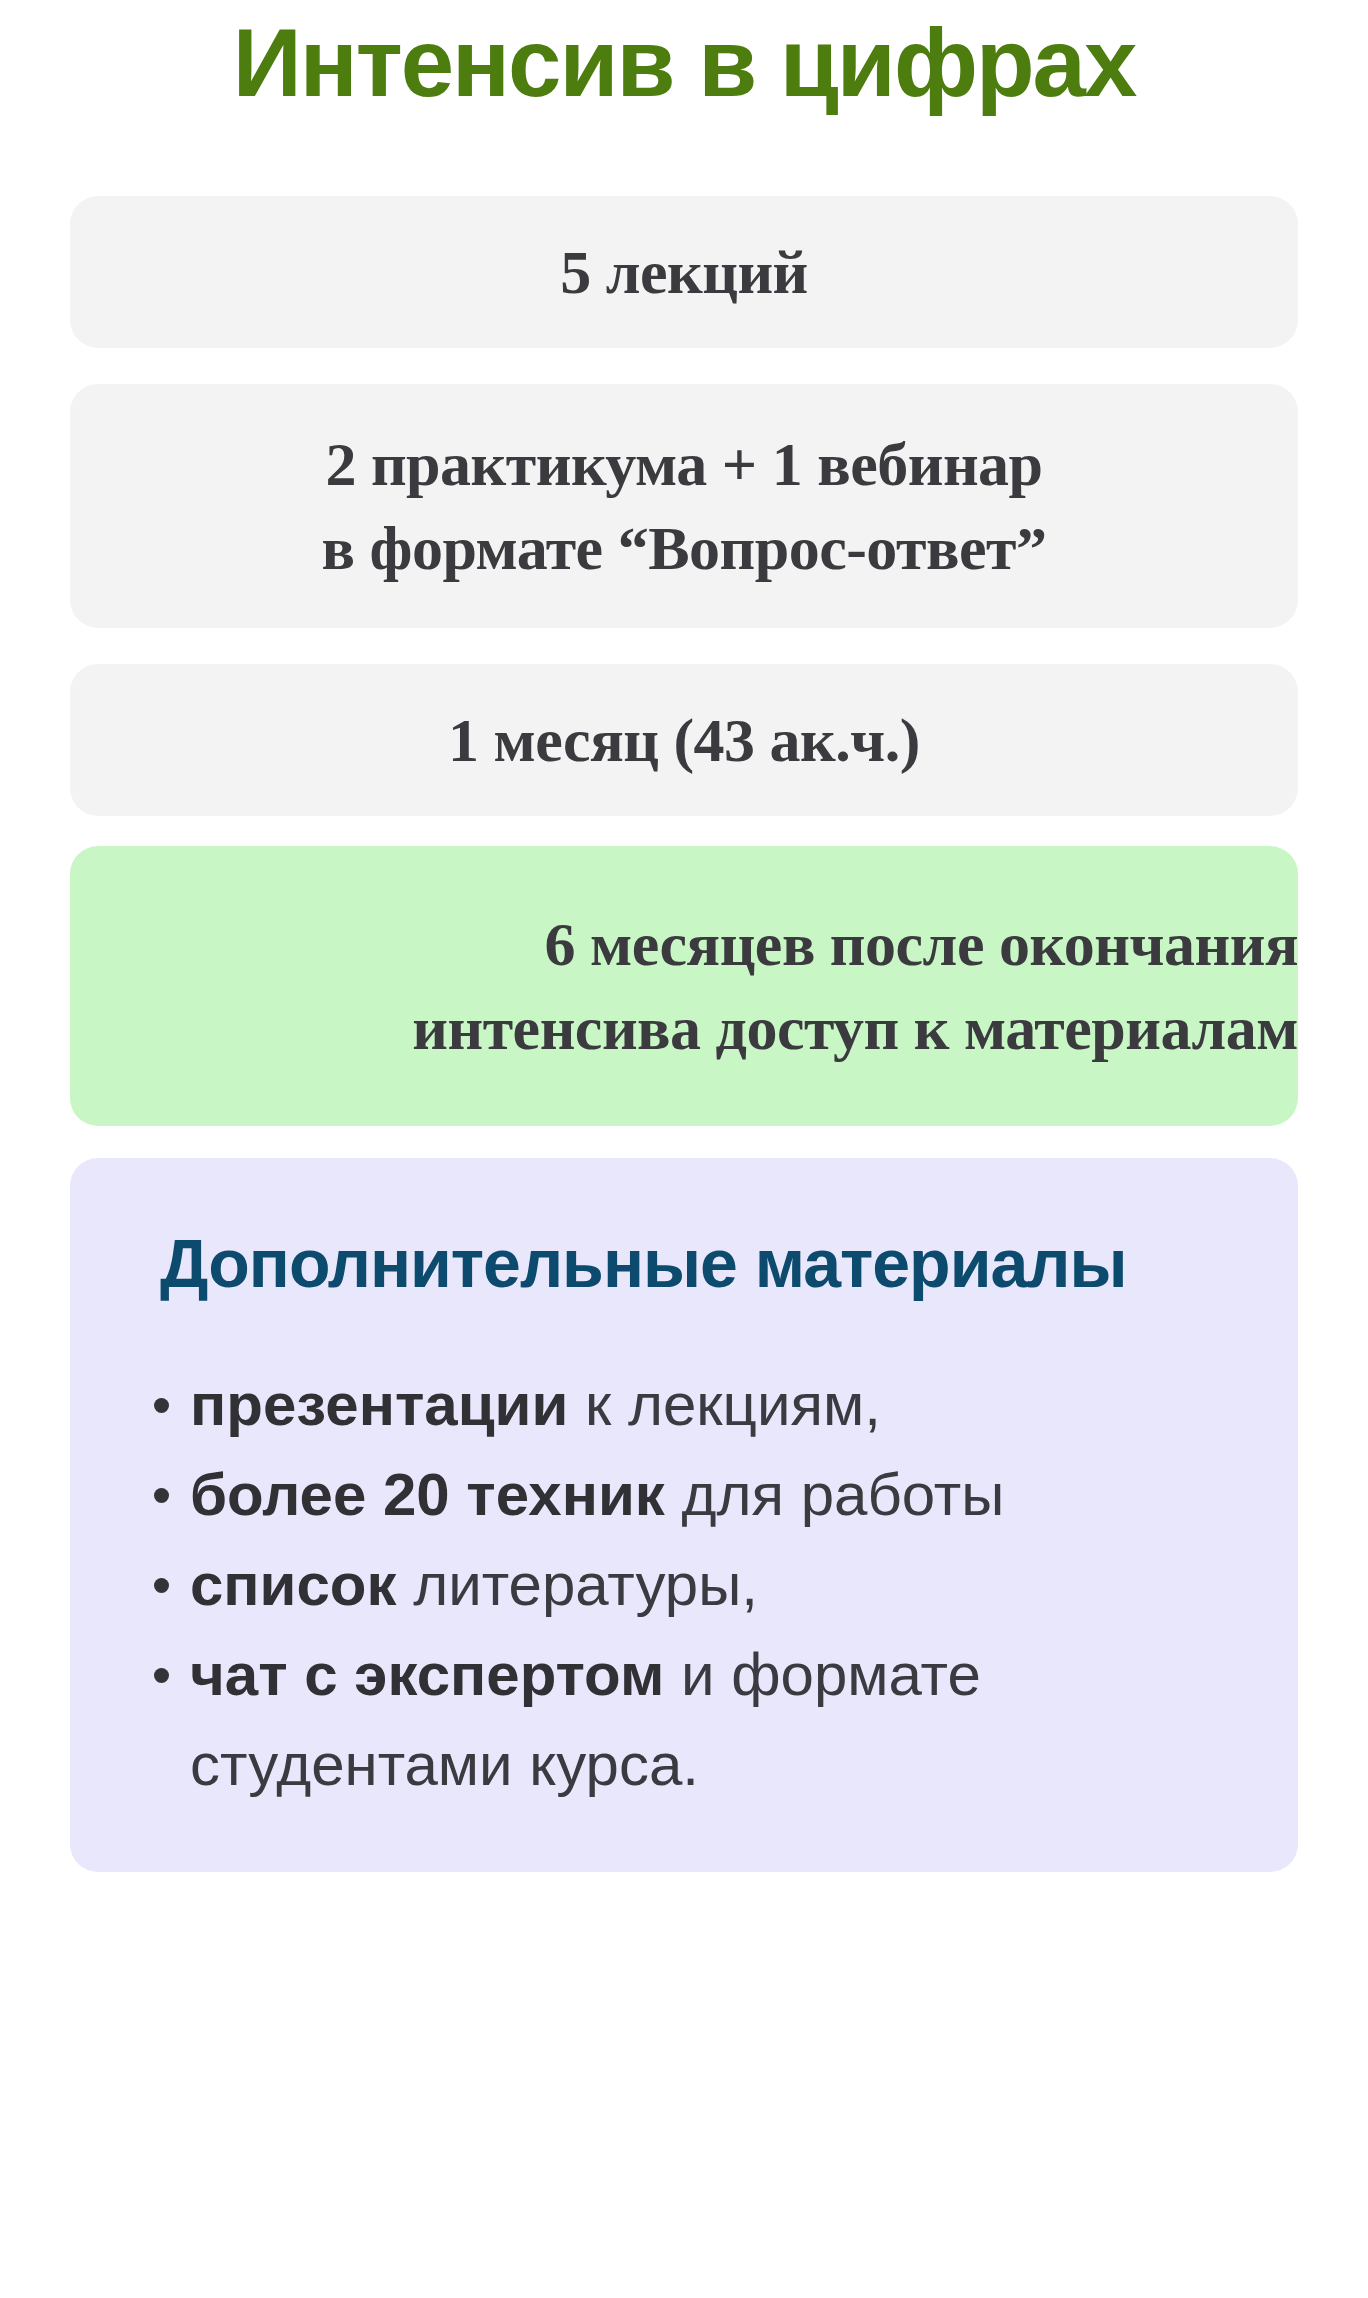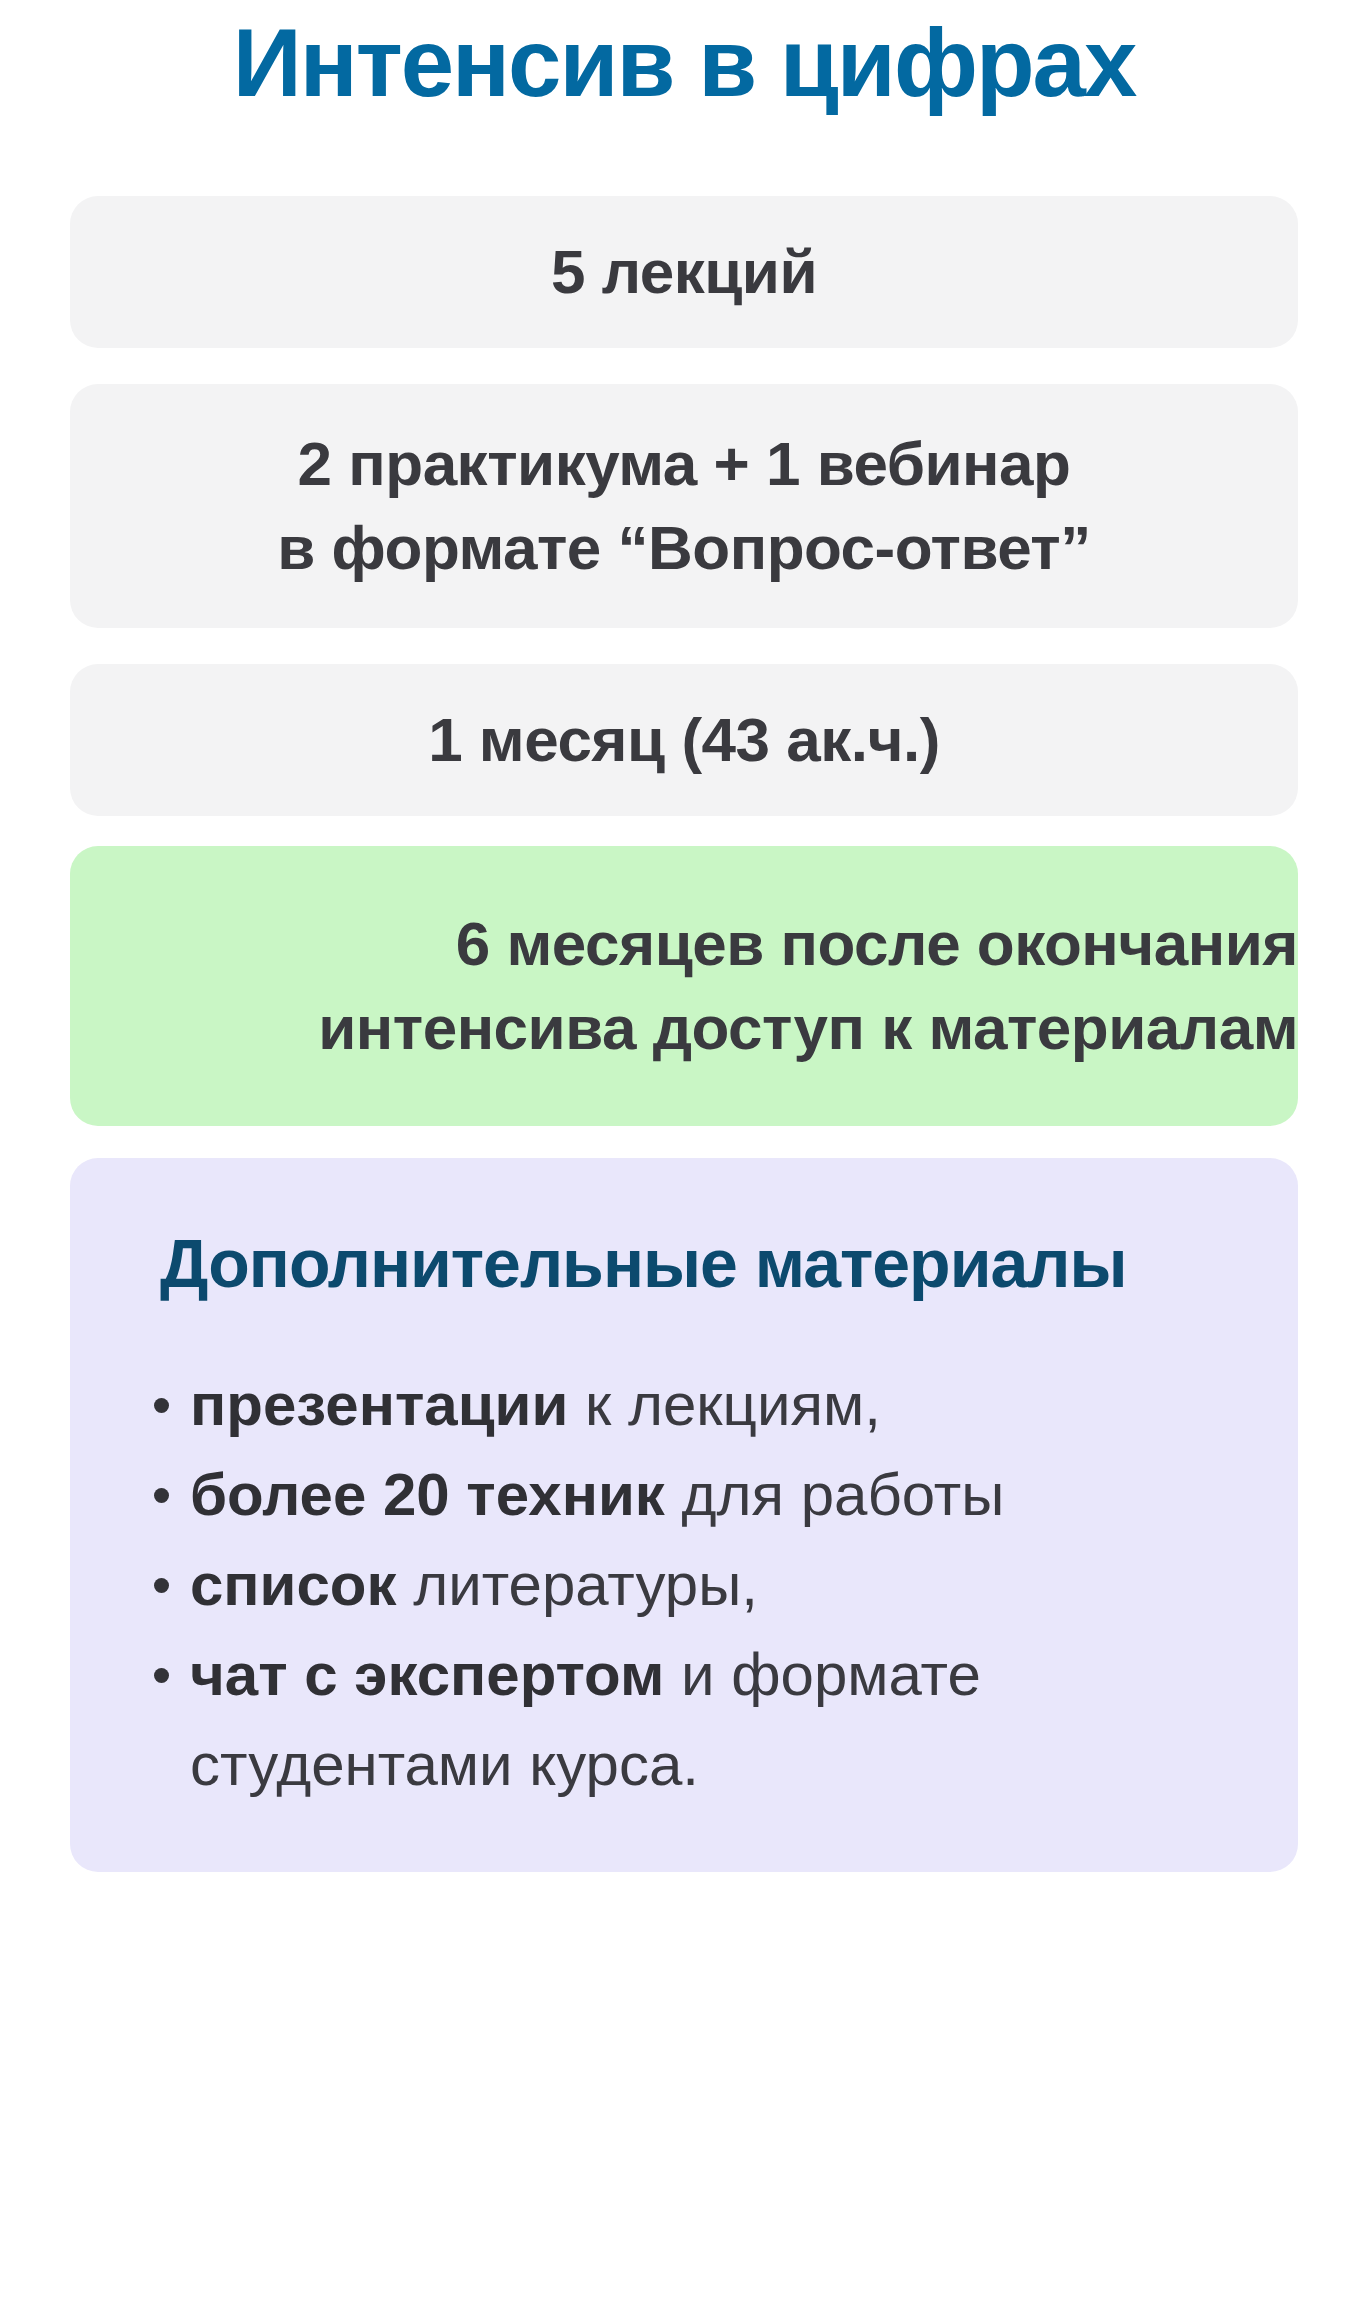--- a/index.html
+++ b/index.html
@@ -19,37 +19,38 @@
     box-sizing: border-box;
     width: 1368px;
   }
   .page-title {
     margin: 8px 0 0 0;
     text-align: center;
     font-size: 96px;
     line-height: 110px;
     font-weight: 700;
     letter-spacing: -2px;
-    color: #0369a1;
+    color: #4d7c0f;
   }
   .cards {
     margin-top: 78px;
   }
   .card {
     border-radius: 28px;
     display: flex;
     flex-direction: column;
     justify-content: center;
     align-items: center;
     text-align: center;
     font-size: 62px;
     font-weight: 600;
     line-height: 84px;
     color: #3a3a3f;
     letter-spacing: -0.5px;
+    font-family: Liberation Serif, serif;
   }
   .card.gray  { background: #f3f3f4; }
   .card.green { background: #c9f6c5; }
   .card-1 { height: 152px; margin-bottom: 36px; }
   .card-2 { height: 244px; margin-bottom: 36px; }
   .card-3 { height: 152px; margin-bottom: 36px; }
   .card-4 { height: 152px; margin-bottom: 30px; }
   .card-5 { height: 280px; margin-bottom: 32px; align-items: flex-end; }
 
   .materials {

